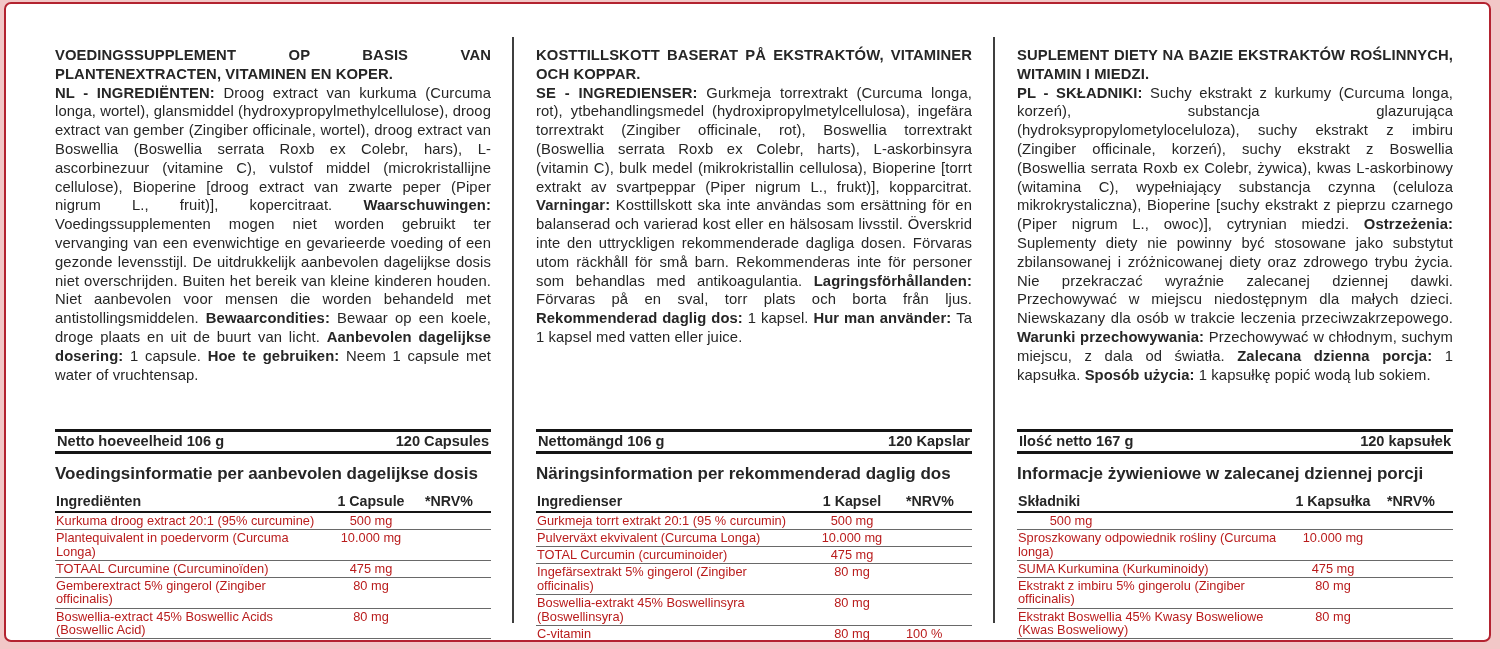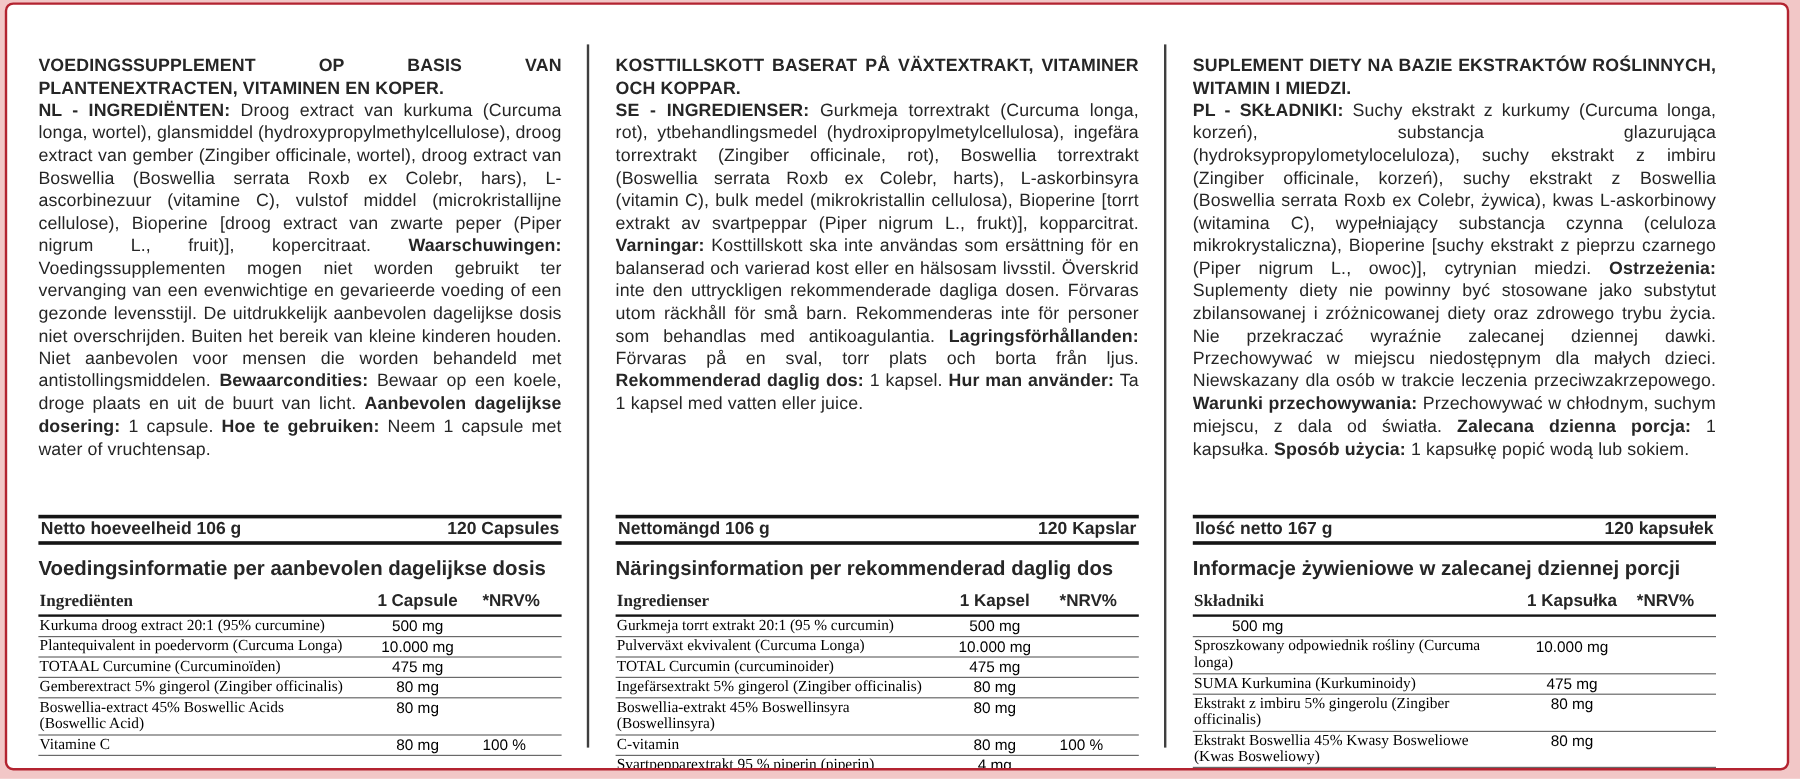--- a/index.html
+++ b/index.html
@@ -9,21 +9,21 @@
     font-family:"Liberation Sans",sans-serif;
     -webkit-font-smoothing:antialiased;
   }
   .label{
     position:absolute;left:4px;top:2px;right:9px;bottom:7px;
     background:var(--panel,#ffffff);
     border:2.5px solid var(--border,#b32330);
     border-radius:7px;
     box-sizing:border-box;
     display:flex;
-    padding:42px 0 0 26px;
+    padding:42px 0 0 49px;
     overflow:hidden;
   }
   .col{width:436px;color:var(--text,#262626);flex:none;}
   .vdivider{
     width:2px;flex:none;align-self:stretch;
     background:var(--divider,#3f3f3f);
     margin:-9px 22px 17px 21px;
   }
   .top-block{height:383px;overflow:hidden;}
   .heading,.body{
@@ -42,23 +42,23 @@
   .nutri-title{font-weight:700;font-size:17px;margin:10px 0 8px;}
   .tbl{width:100%;}
   .tbl-header{
     display:flex;font-weight:700;font-size:14.2px;
     border-bottom:2.5px solid var(--rule-heavy,#151515);
     padding:1px 0 2px;
   }
   .row{
     display:flex;font-size:12.8px;line-height:13.6px;
     border-bottom:1.3px solid var(--rule-light,#696969);
-    padding:1px 0 1.5px;color:#000000;
-  }
-  .cell-name{flex:1;min-width:0;padding-left:1px;font-family:Liberation Serif, serif;}
+    padding:1px 0 1.5px;color:#b91c1c;
+  }
+  .cell-name{flex:1;min-width:0;padding-left:1px;}
   .cell-amount{width:108px;flex:none;text-align:center;}
   .cell-nrv{width:64px;flex:none;text-align:left;padding-right:2px;}
 </style>
 </head>
 <body style="--bg: #f2c7c7; --panel: #ffffff; --border: #b32330; --text: #262626; --divider: #3f3f3f; --rule-heavy: #151515; --rule-light: #696969;">
 
 <div class="label">
 
   <section class="col">
     <div class="top-block">
@@ -108,21 +108,21 @@
             <span class="cell-nrv">100 %</span>
           </div>
         </div>
     </div>
   </section>
 
   <div class="vdivider"></div>
 
   <section class="col">
     <div class="top-block">
-      <div class="heading">KOSTTILLSKOTT BASERAT PÅ VÄXTEXTRAKT, VITAMINER OCH KOPPAR.</div>
+      <div class="heading">KOSTTILLSKOTT BASERAT PÅ EKSTRAKTÓW, VITAMINER OCH KOPPAR.</div>
       <p class="body"><b>SE - INGREDIENSER: </b><span>Gurkmeja torrextrakt (Curcuma longa, rot), ytbehandlingsmedel (hydroxipropylmetylcellulosa), ingefära torrextrakt (Zingiber officinale, rot), Boswellia torrextrakt (Boswellia serrata Roxb ex Colebr, harts), L-askorbinsyra (vitamin C), bulk medel (mikrokristallin cellulosa), Bioperine [torrt extrakt av svartpeppar (Piper nigrum L., frukt)], kopparcitrat. </span><b>Varningar: </b><span>Kosttillskott ska inte användas som ersättning för en balanserad och varierad kost eller en hälsosam livsstil. Överskrid inte den uttryckligen rekommenderade dagliga dosen. Förvaras utom räckhåll för små barn. Rekommenderas inte för personer som behandlas med antikoagulantia. </span><b>Lagringsförhållanden: </b><span>Förvaras på en sval, torr plats och borta från ljus. </span><b>Rekommenderad daglig dos: </b><span>1 kapsel. </span><b>Hur man använder: </b><span>Ta 1 kapsel med vatten eller juice.</span></p>
     </div>
     <div class="netbar">
       <span>Nettomängd 106 g</span>
       <span>120 Kapslar</span>
     </div>
     <div class="nutri-title">Näringsinformation per rekommenderad daglig dos</div>
     <div class="tbl">
       <div class="tbl-header">
         <span class="cell-name">Ingredienser</span>

